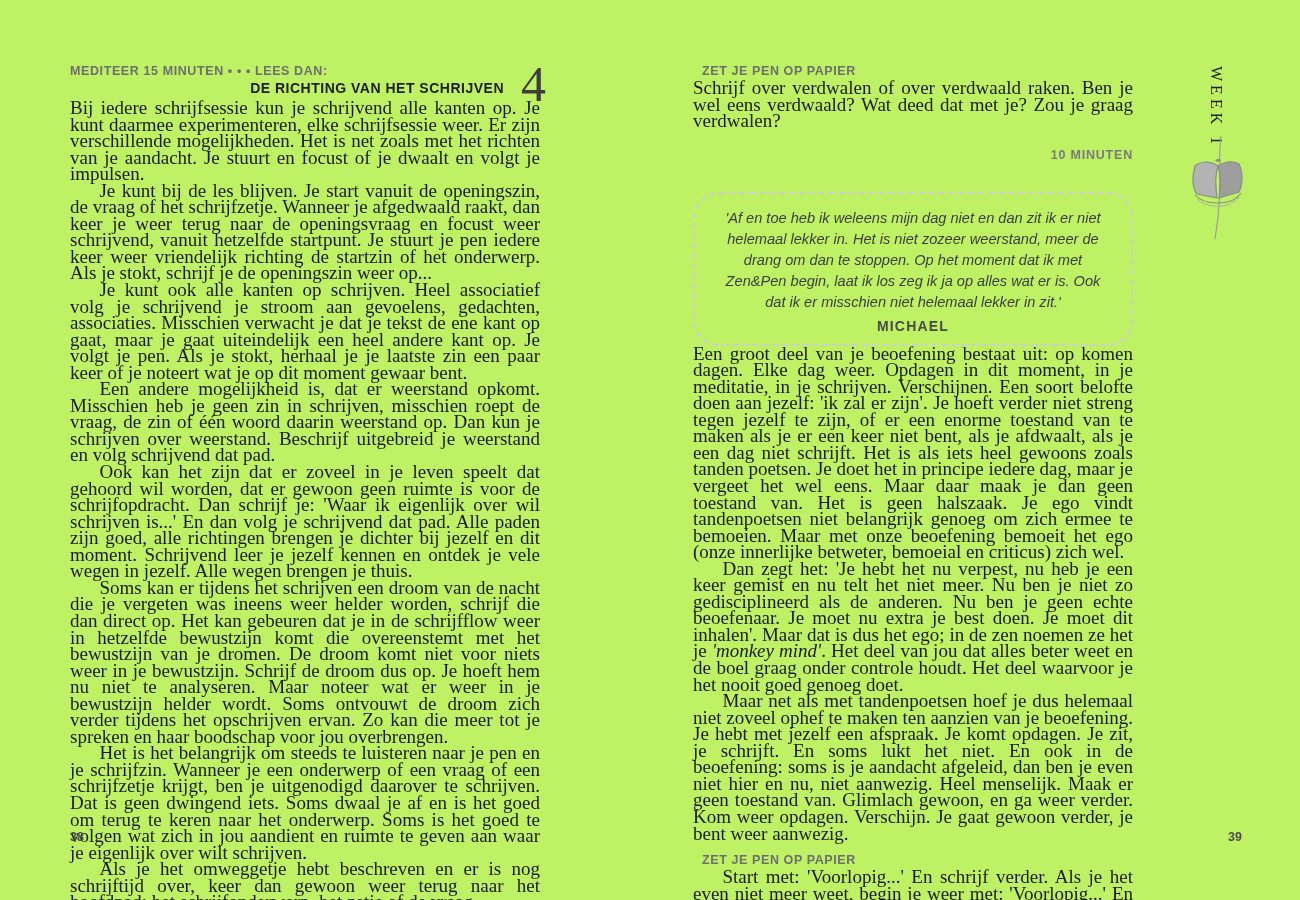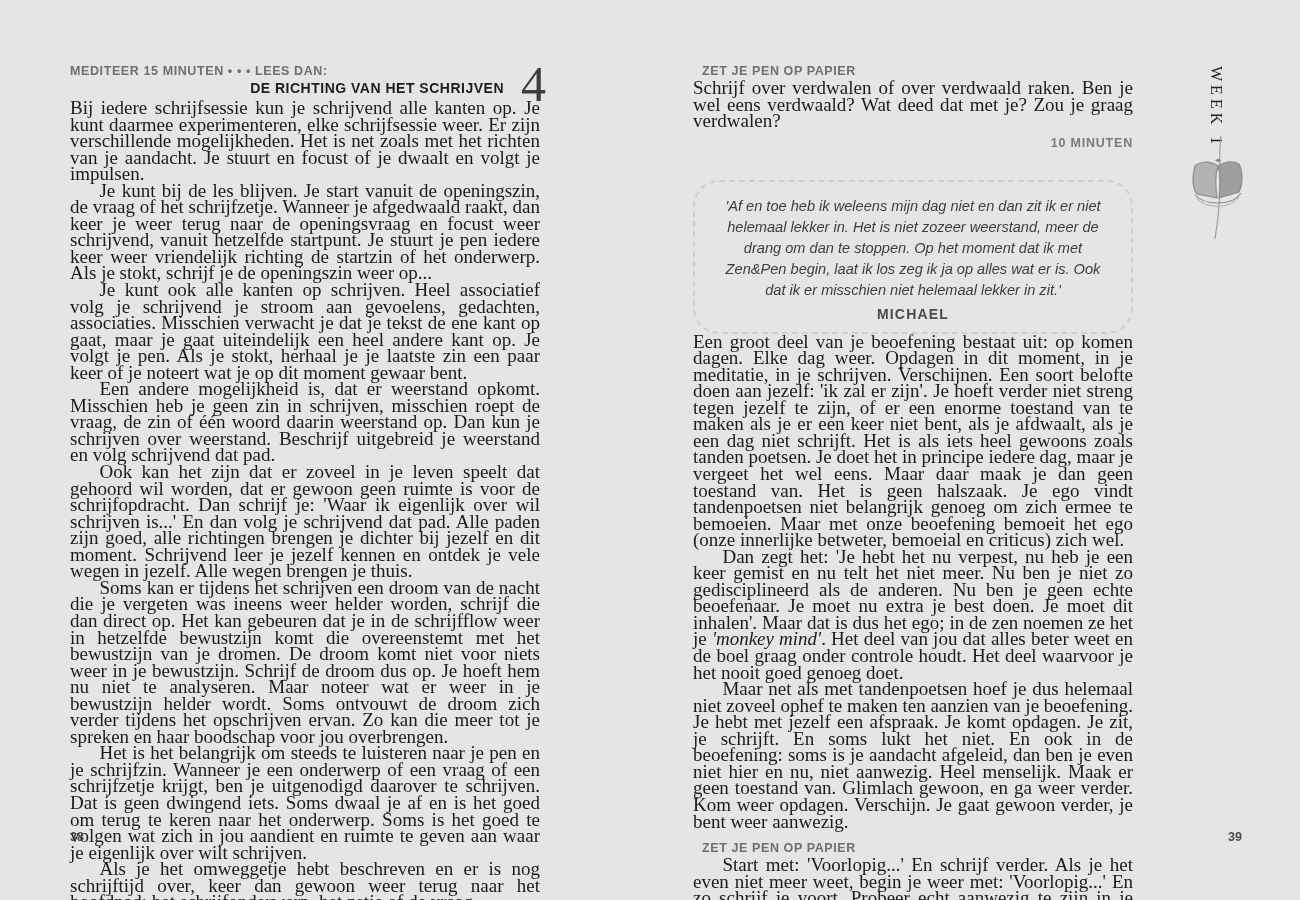--- a/index.html
+++ b/index.html
@@ -1,18 +1,18 @@
 <!DOCTYPE html>
 <html><head>
 <meta charset="utf-8">
 <style>
   * { margin:0; padding:0; box-sizing:border-box; }
   html,body { width:1300px; height:900px; background:#ffffff; overflow:hidden;
               font-family:"Liberation Serif", serif; color:#1b1b1b; }
-  .spread { position:relative; width:1300px; height:900px; background:#e5e5e5; }
+  .spread { position:relative; width:1300px; height:900px; background:#bef264; }
 
   
   .kicker { font-family:"Liberation Sans", sans-serif; font-weight:bold;
             font-size:12.5px; letter-spacing:0.6px; color:#6e6e6e; }
   .title  { font-family:"Liberation Sans", sans-serif; font-weight:bold;
             font-size:14px; letter-spacing:0.5px; color:#1d1d1d; }
   .bignum { font-family:"Liberation Serif", serif; font-weight:normal;
             font-size:50px; line-height:46px; color:#3d3d3d; }
   .body-text p { font-size:19px; line-height:16.55px; text-align:justify;
                  text-indent:0; }
@@ -29,21 +29,21 @@
   
   .page-left { position:absolute; left:70px; top:64px; width:470px; }
   .pl-head { position:relative; margin-bottom:4px; }
   .pl-head .line2 { text-align:right; padding-right:36px; margin-top:2px; }
   .pl-head .bignum { position:absolute; right:-6px; top:-3px; }
   .page-left .body-text p { margin-bottom:0; }
 
   
   .page-right { position:absolute; left:693px; top:64px; width:440px; }
   .pen-block .body-text { margin-top:2px; }
-  .pen-block .duration { margin-top:6px; }
+  .pen-block .duration { margin-top:18px; }
 
   .quote-box { margin-top:30px; border:2px dashed #cfcfcf; border-radius:26px;
                padding:14px 26px 10px 26px; min-height:110px; }
   .quote-text { font-family:"Liberation Sans", sans-serif; font-style:italic;
                 font-size:14.6px; line-height:21px; color:#3d3d3d;
                 text-align:center; }
   .quote-attr { font-family:"Liberation Sans", sans-serif; font-weight:bold;
                 font-size:14px; letter-spacing:1.2px; color:#4a4a4a;
                 text-align:center; margin-top:5px; }
 

